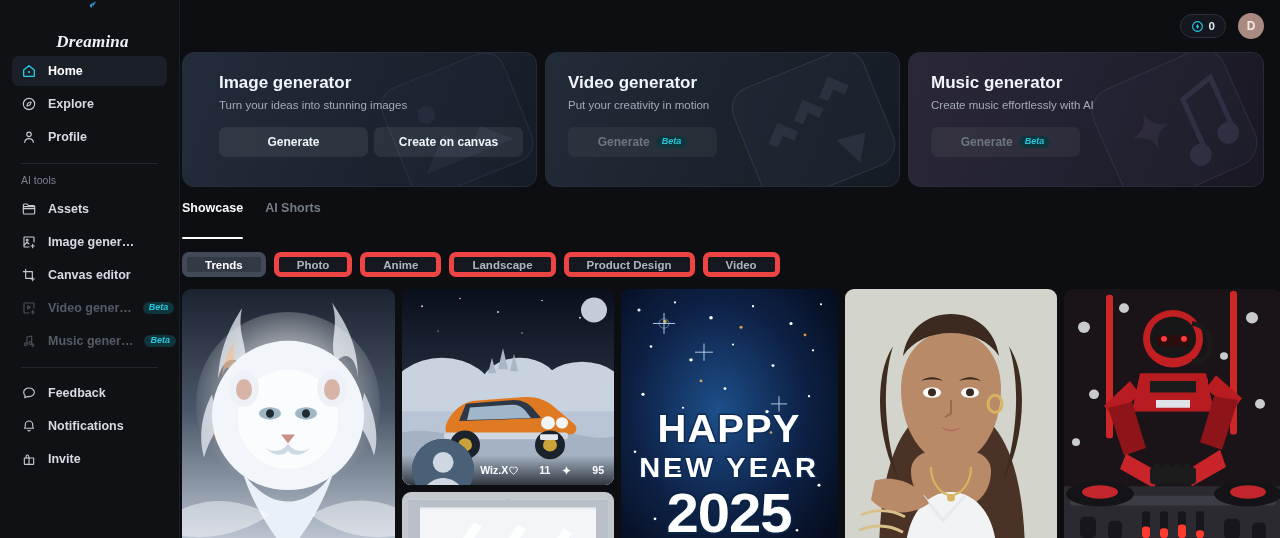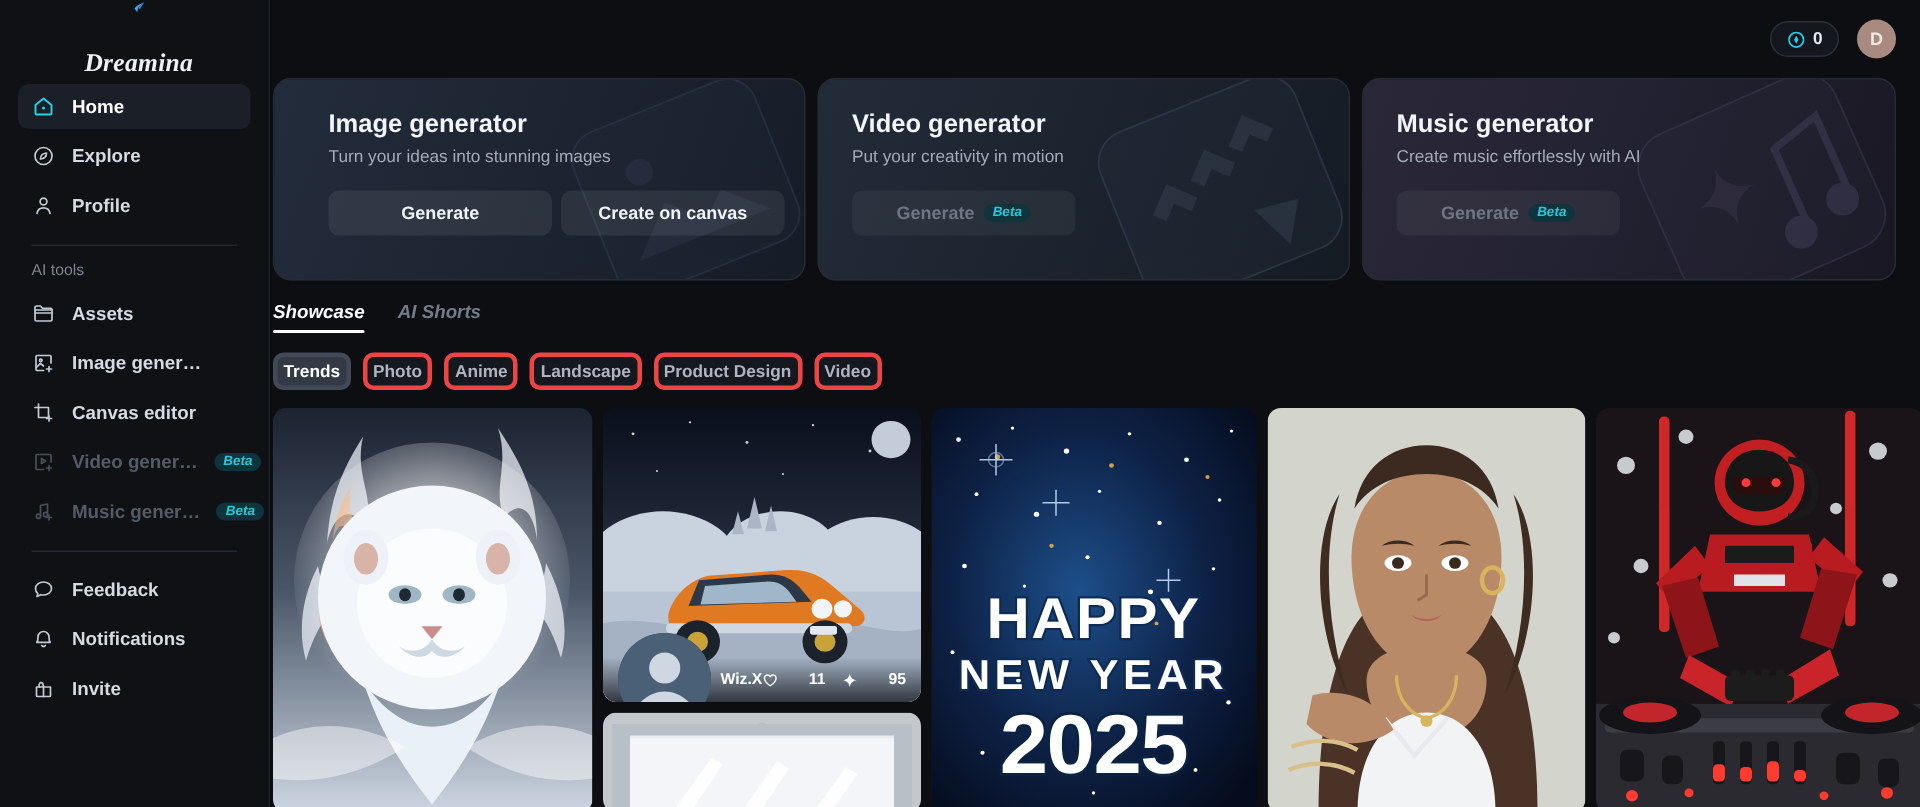--- a/index.html
+++ b/index.html
@@ -90,30 +90,30 @@
     color: #f0f3f8; font-size: 12px; font-weight: 700;
     font-family: "Liberation Sans", sans-serif;
     display: flex; align-items: center; justify-content: center; gap: 6px;
   }
   .hero-btn.disabled { color: #6e7683; cursor: default; background: rgba(255,255,255,.05); }
   .hero-btn .badge-beta { margin-left: 0; }
   .hero-deco { position: absolute; right: -16px; top: -4px; width: 190px; height: 150px; z-index: 1; opacity: .55; pointer-events: none; }
 
   
   .tabs { display: flex; gap: 22px; padding: 14px 0 0 2px; }
-  .tab { font-size: 12.5px; font-weight: 700; color: #757c89; cursor: pointer; padding-bottom: 7px; position: relative; font-style: italic; }
+  .tab { font-size: 12.5px; font-weight: 700; color: #757c89; cursor: pointer; padding-bottom: 24px; position: relative; }
   .tab.active { color: #fafbfd; }
   .tab.active::after {
     content: ""; position: absolute; left: 0; right: 0; bottom: 0;
     height: 2px; background: #ffffff; border-radius: 2px;
   }
   .chips { display: flex; gap: 8px; padding: 13px 0 0 2px; }
   .chip {
-    height: 25px; padding: 0 4px; border-radius: 7px;
-    background: #15181e; border: 3px solid #ef4444;
+    height: 25px; padding: 0 18px; border-radius: 7px;
+    background: #15181e; border: 5px solid #ef4444;
     color: #aeb5c1; font-size: 11.5px; font-weight: 600;
     display: flex; align-items: center; cursor: pointer; white-space: nowrap;
   }
   .chip.active { background: #343a45; border-color: #434a57; color: #ffffff; font-weight: 700; }
 
   
   .gallery {
     display: flex; gap: 7px; padding: 12px 0 0 2px; height: 282px; overflow: hidden;
   }
   .col { display: flex; flex-direction: column; gap: 7px; }

